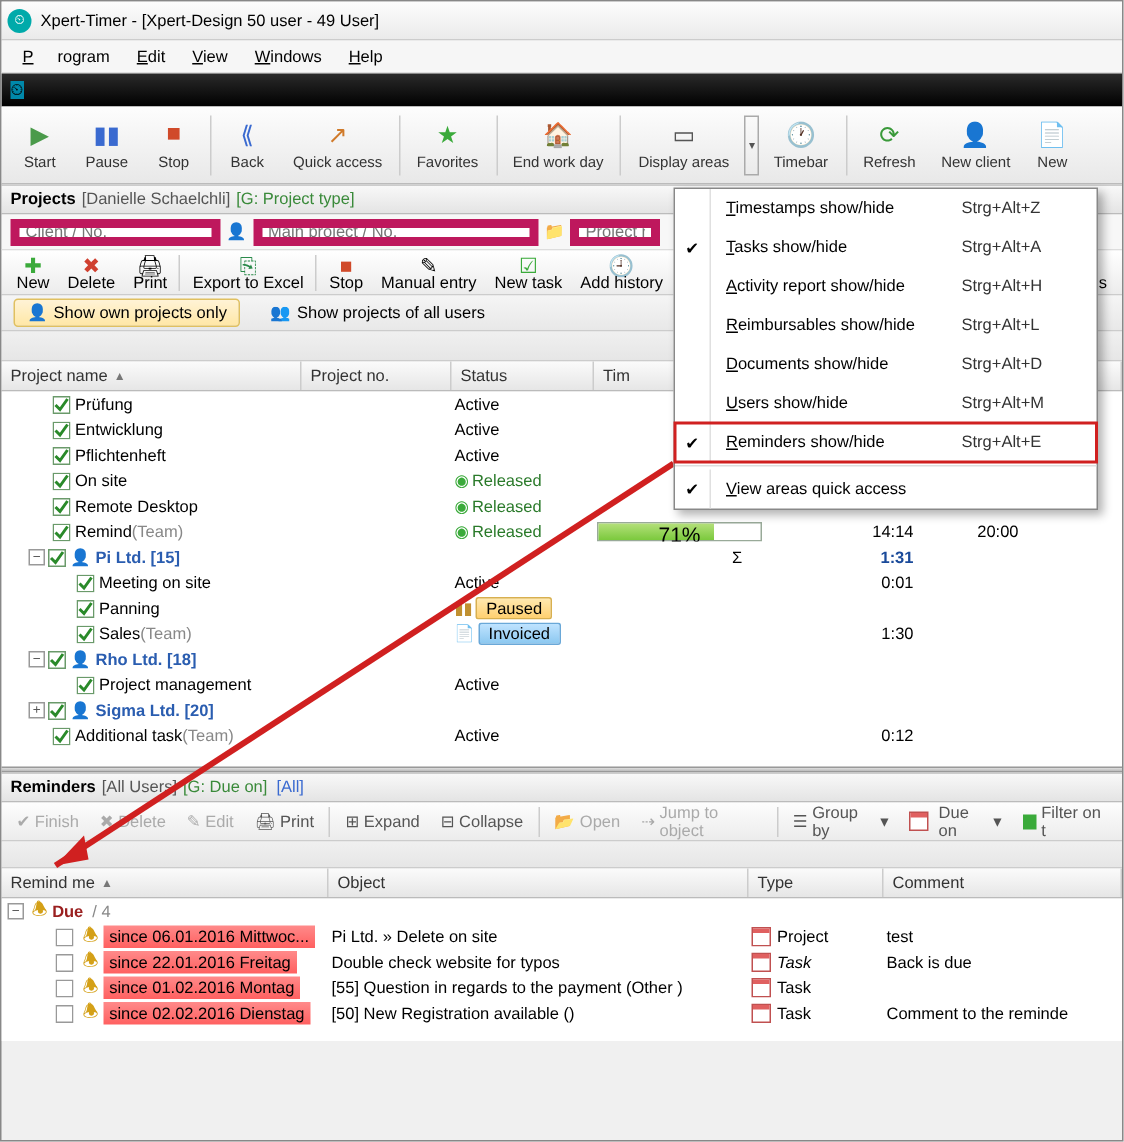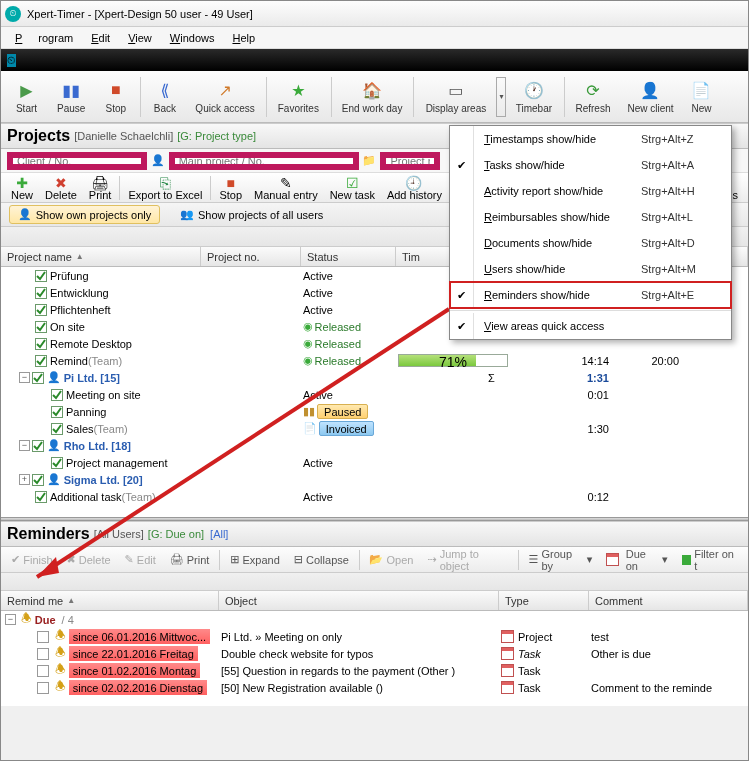--- a/index.html
+++ b/index.html
@@ -10,21 +10,21 @@
 .menubar span { padding:2px 8px; cursor:default;}
 .menubar span u{text-decoration:underline;}
 .blackbar { height:22px; background:linear-gradient(#2a2a2a,#000); display:flex;align-items:center;padding:0 6px;}
 .blackbar .ticon{background:#08a;}
 .maintoolbar { height:52px; background:linear-gradient(#fdfdfd,#e8e8e8); border-bottom:1px solid #bbb; display:flex; align-items:center; padding:0 4px;}
 .tbtn { display:flex; flex-direction:column; align-items:center; justify-content:center; padding:2px 8px; min-width:44px; height:48px; cursor:default; border-right:1px solid transparent;}
 .tbtn .ic { width:22px; height:22px; display:flex;align-items:center;justify-content:center;font-size:16px;}
 .tbtn .lbl { font-size:10px; color:#333; margin-top:2px;}
 .tsep{width:1px;height:40px;background:#ccc;margin:0 2px;}
 .section-head{background:linear-gradient(#f8f8f8,#e4e4e4);border-top:1px solid #ccc;border-bottom:1px solid #bbb;padding:3px 6px;display:flex;align-items:center;}
-.section-head b{font-size:16px;text-align:right;}
+.section-head b{font-size:11px;text-align:right;}
 .section-head .sub{color:#555;margin-left:4px;text-align:center;}
 .section-head .green{color:#3a8a3a;}
 .filterrow{height:24px;background:#f7f7f7;display:flex;align-items:center;padding:2px 6px;gap:4px;border-bottom:1px solid #ddd;}
 .filterrow input{height:18px;border:6px solid #be185d;padding:0 4px;font-size:11px;color:#888;}
 .projtools{height:30px;background:linear-gradient(#fff,#ececec);display:flex;align-items:center;padding:0 4px;border-bottom:1px solid #ccc;}
 .ptbtn{display:flex;flex-direction:column;align-items:center;padding:0 6px;font-size:10px;cursor:default;}
 .ptbtn .ic2{font-size:14px;height:14px;}
 .togglerow{height:24px;background:linear-gradient(#f5f5f5,#e8e8e8);display:flex;align-items:center;padding:0 8px;gap:12px;border-bottom:1px solid #ccc;}
 .pill{display:flex;align-items:center;gap:4px;padding:2px 8px;}
 .pill.active{background:linear-gradient(#fff3d6,#ffe7a6);border:1px solid #e0c060;border-radius:3px;}
@@ -564,21 +564,21 @@
       <div class="cell rw-rem">
         <span style="width:34px;display:inline-block"></span>
         <span class="chk">
           <svg viewBox="0 0 12 12">
             <rect x="0.5" y="0.5" width="11" height="11" fill="#fff" stroke="#999"></rect>
           </svg>
         </span>
         <span class="rembell">🕭</span>
         <span class="redtag">since 06.01.2016 Mittwoc...</span>
       </div>
-      <div class="cell rw-obj">Pi Ltd. » Meeting on only</div>
+      <div class="cell rw-obj">Pi Ltd. » Delete on site</div>
       <div class="cell rw-type">
         <span class="cal-ic"></span>
         <span>Project</span>
       </div>
       <div class="cell rw-com">test</div>
     </div>
     <div class="rem-row">
       <div class="cell rw-rem">
         <span style="width:34px;display:inline-block"></span>
         <span class="chk">
@@ -587,21 +587,21 @@
           </svg>
         </span>
         <span class="rembell">🕭</span>
         <span class="redtag">since 22.01.2016 Freitag</span>
       </div>
       <div class="cell rw-obj">Double check website for typos</div>
       <div class="cell rw-type italic">
         <span class="cal-ic"></span>
         <span>Task</span>
       </div>
-      <div class="cell rw-com">Other is due</div>
+      <div class="cell rw-com">Back is due</div>
     </div>
     <div class="rem-row">
       <div class="cell rw-rem">
         <span style="width:34px;display:inline-block"></span>
         <span class="chk">
           <svg viewBox="0 0 12 12">
             <rect x="0.5" y="0.5" width="11" height="11" fill="#fff" stroke="#999"></rect>
           </svg>
         </span>
         <span class="rembell">🕭</span>

